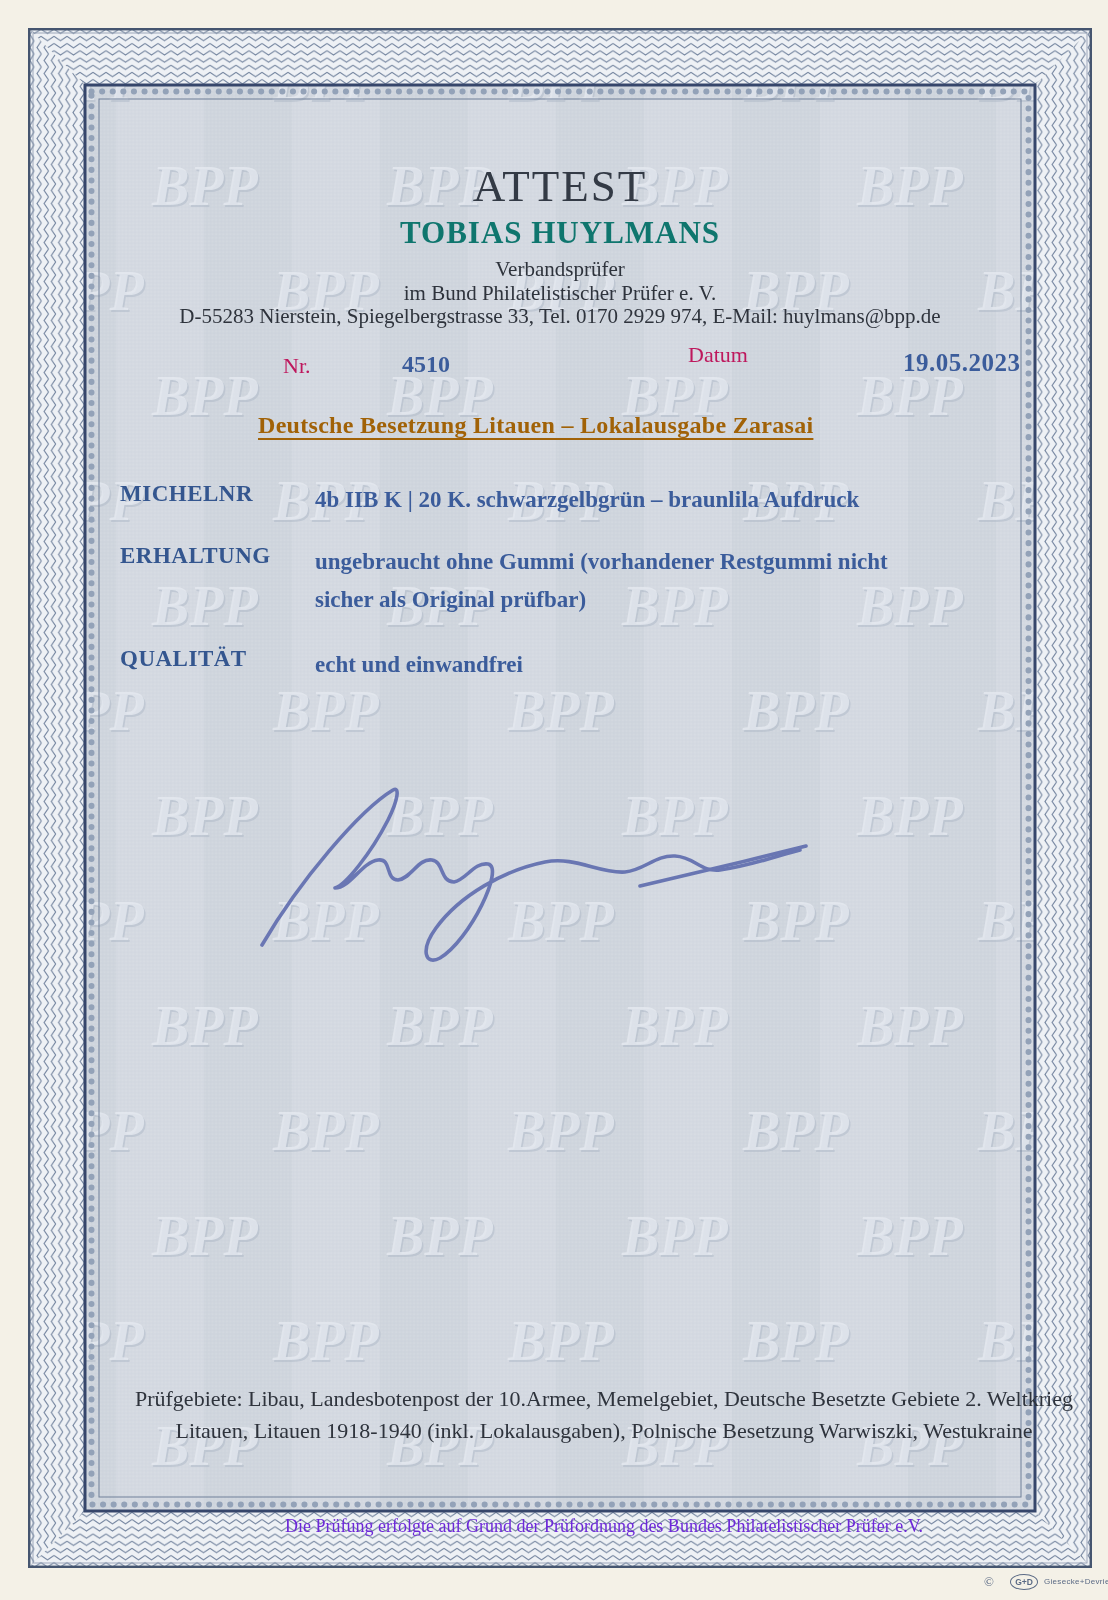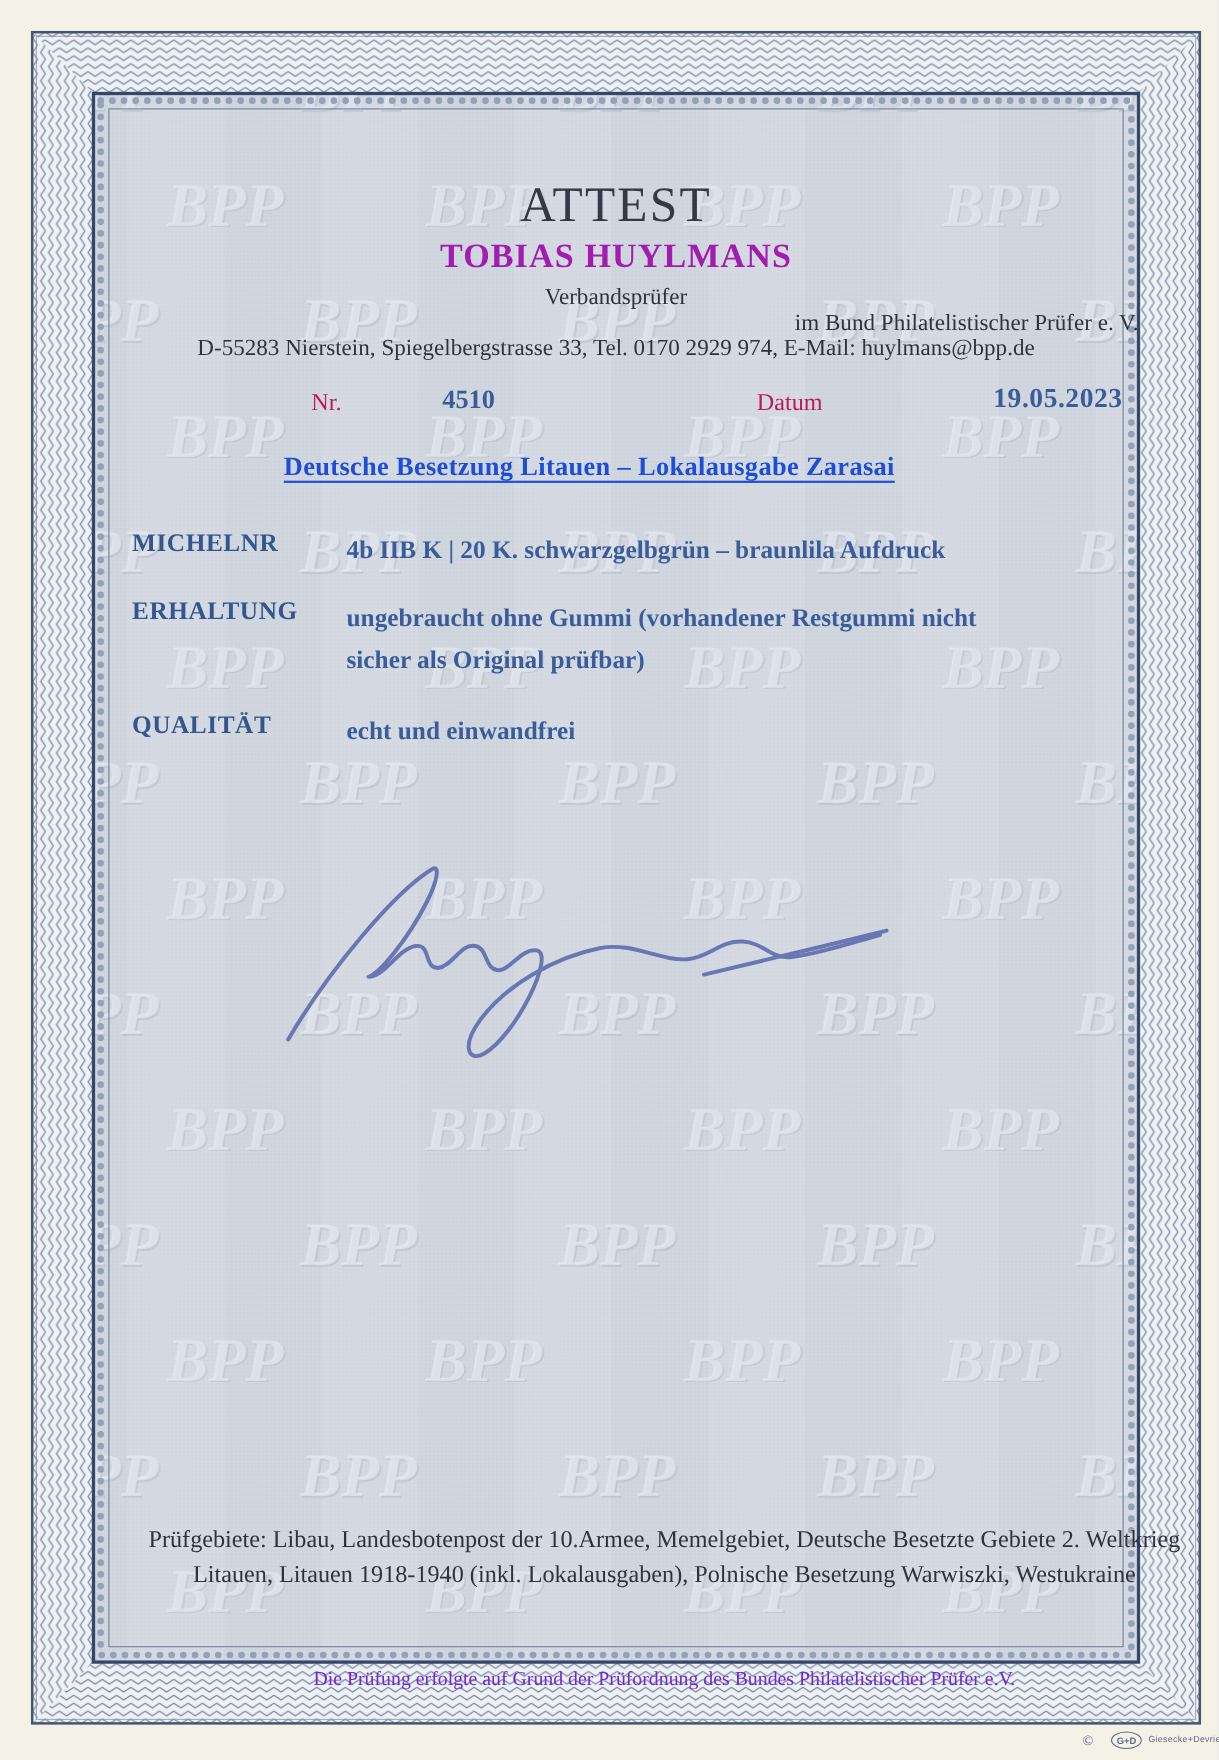--- a/index.html
+++ b/index.html
@@ -8,32 +8,32 @@
     background:#f4f1e7;
     font-family:"Liberation Serif", serif;
   }
   .page{position:absolute;inset:0;}
   .frame-svg{position:absolute;left:28px;top:28px;width:1064px;height:1540px;}
   .content{position:absolute;inset:0;z-index:5;}
   .abs{position:absolute;}
 
   .hdr{left:85px;width:950px;text-align:center;color:#2e333c;}
   .attest{top:160px;font-size:45px;letter-spacing:2px;color:#333a45;}
-  .examiner{top:215px;font-size:31px;font-weight:bold;letter-spacing:1px;color:#a21caf;}
+  .examiner{top:215px;font-size:31px;font-weight:bold;letter-spacing:1px;color:#0f766e;}
   .role{top:257px;font-size:21px;}
-  .assoc{top:281px;font-size:21px;text-align:right;}
+  .assoc{top:281px;font-size:21px;}
   .addr{top:304px;font-size:21px;}
 
   .formlabel{font-size:22px;color:#be185d;}
   .inkval{font-weight:bold;color:#3b5c9b;}
   .nr-num{left:402px;top:351px;font-size:24px;}
   .datum-val{left:903px;top:349px;font-size:25px;letter-spacing:.5px;}
 
   .subject{
-    left:258px;top:412px;font-size:24px;font-weight:bold;color:#1d4ed8;
+    left:258px;top:412px;font-size:24px;font-weight:bold;color:#a16207;
     text-decoration:underline;text-underline-offset:5px;letter-spacing:.3px;
   }
 
   .fieldrow{left:0;width:1108px;height:40px;}
   .f-label{position:absolute;left:120px;font-size:23px;font-weight:bold;color:#34568f;letter-spacing:.5px;}
   .f-value{position:absolute;left:315px;width:700px;font-size:23px;font-weight:bold;color:#3b5c9b;white-space:pre-line;line-height:38px;}
 
   .sig-svg{left:215px;top:760px;width:640px;height:230px;}
 
   .foot{left:85px;width:1038px;text-align:center;color:#2e333c;}
@@ -105,21 +105,21 @@
   <div class="content">
 
     <div class="abs hdr attest">ATTEST</div>
     <div class="abs hdr examiner">TOBIAS HUYLMANS</div>
     <div class="abs hdr role">Verbandsprüfer</div>
     <div class="abs hdr assoc">im Bund Philatelistischer Prüfer e. V.</div>
     <div class="abs hdr addr">D-55283 Nierstein, Spiegelbergstrasse 33, Tel. 0170 2929 974, E-Mail: huylmans@bpp.de</div>
 
     <div class="abs formlabel" style="left:283px;top:353px;">Nr.</div>
     <div class="abs inkval nr-num">4510</div>
-    <div class="abs formlabel" style="left:688px;top:353px;">Datum</div>
+    <div class="abs formlabel" style="left:688px;top:342px;">Datum</div>
     <div class="abs inkval datum-val">19.05.2023</div>
 
     <div class="abs subject">Deutsche Besetzung Litauen – Lokalausgabe Zarasai</div>
 
     <div class="abs fieldrow" style="top:481px;">
       <span class="f-label">MICHELNR</span>
       <span class="f-value">4b IIB K | 20 K. schwarzgelbgrün – braunlila Aufdruck</span>
     </div>
     <div class="abs fieldrow" style="top:646px;">
       <span class="f-label">QUALITÄT</span>

